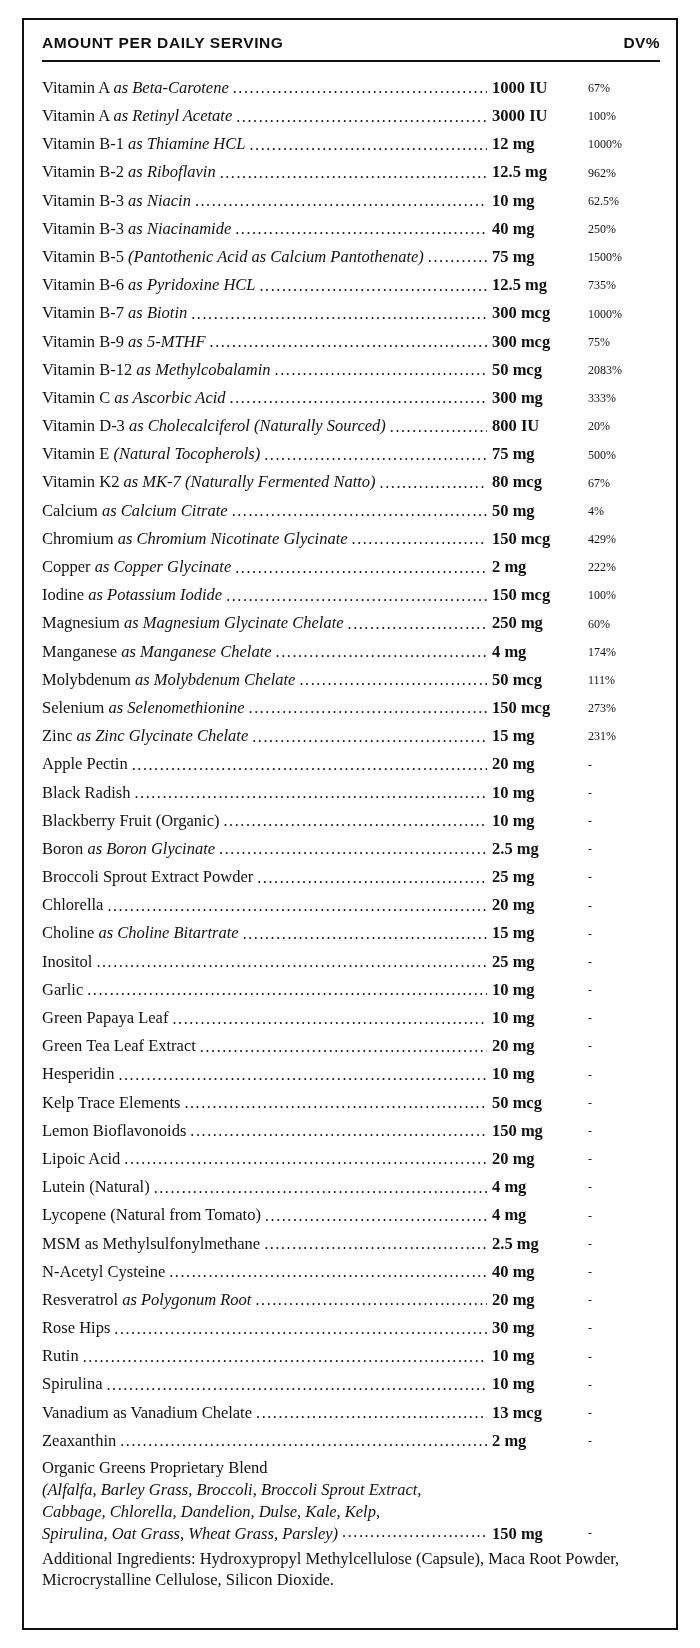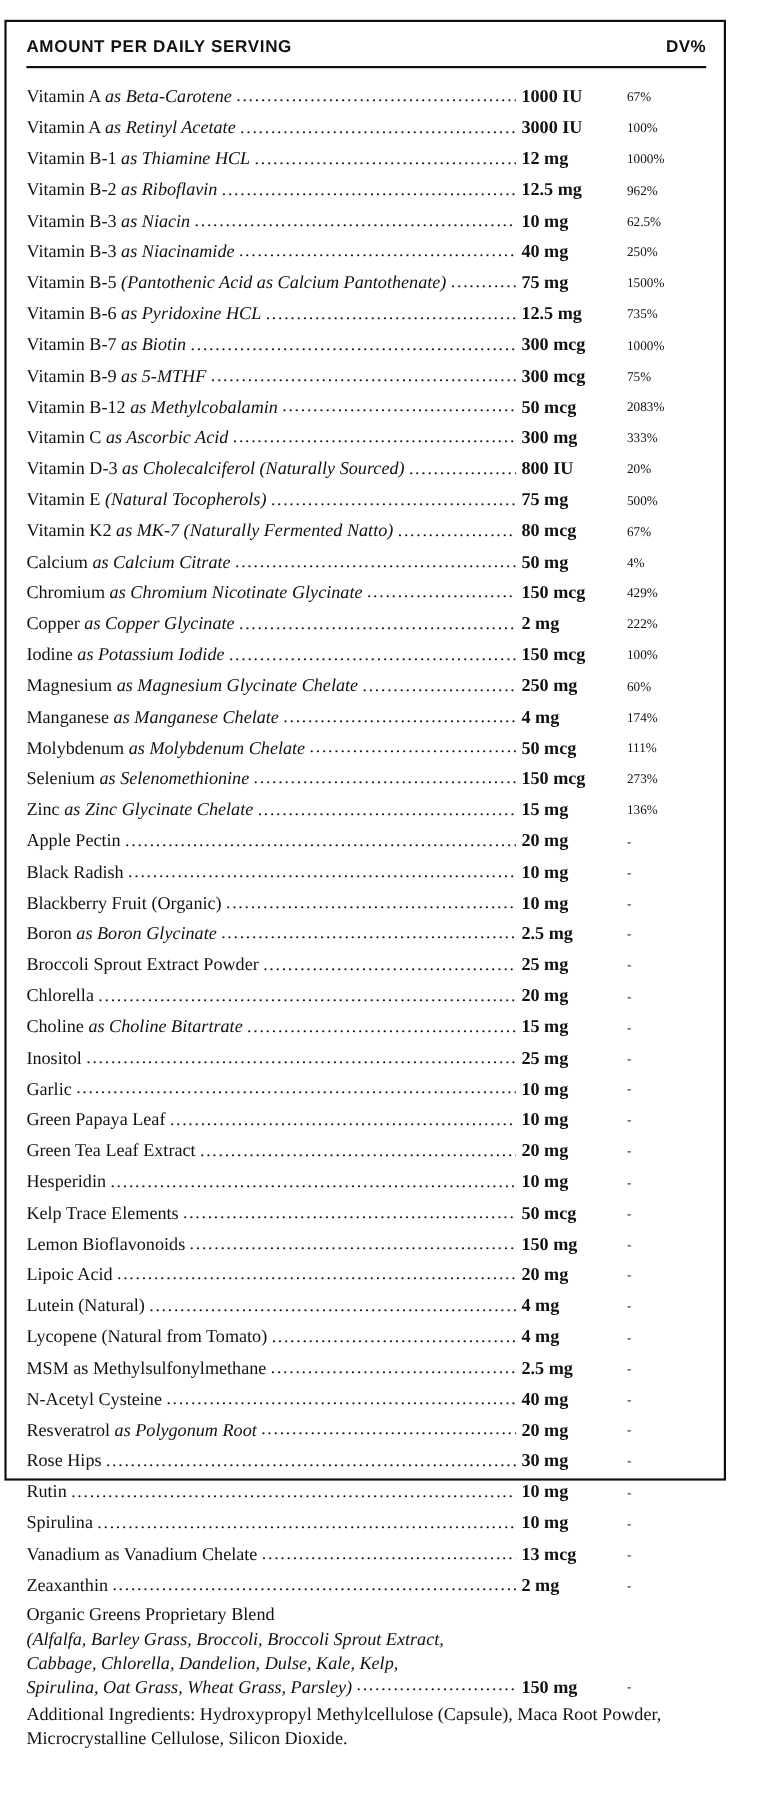--- a/index.html
+++ b/index.html
@@ -9,24 +9,24 @@
   }
   body {
     width: 700px;
     height: 1648px;
     font-family: "Liberation Serif", serif;
     color: #111111;
     -webkit-font-smoothing: antialiased;
   }
   .panel {
     position: absolute;
-    left: 4px;
+    left: 22px;
     top: 18px;
     width: 656px;
-    height: 1328px;
+    height: 1612px;
     border: 2px solid #111111;
     box-sizing: border-box;
     background: #ffffff;
   }
   .inner {
     position: absolute;
     left: 18px;
     top: 14px;
     right: 16px;
   }
@@ -266,21 +266,21 @@
         <div class="row">
           <span class="name">Selenium <em>as Selenomethionine</em></span>
           <span class="leader"></span>
           <span class="amount">150 mcg</span>
           <span class="dvcell">273%</span>
         </div>
         <div class="row">
           <span class="name">Zinc <em>as Zinc Glycinate Chelate</em></span>
           <span class="leader"></span>
           <span class="amount">15 mg</span>
-          <span class="dvcell">136%</span>
+          <span class="dvcell">231%</span>
         </div>
         <div class="row">
           <span class="name">Apple Pectin</span>
           <span class="leader"></span>
           <span class="amount">20 mg</span>
           <span class="dvcell">-</span>
         </div>
         <div class="row">
           <span class="name">Black Radish</span>
           <span class="leader"></span>

